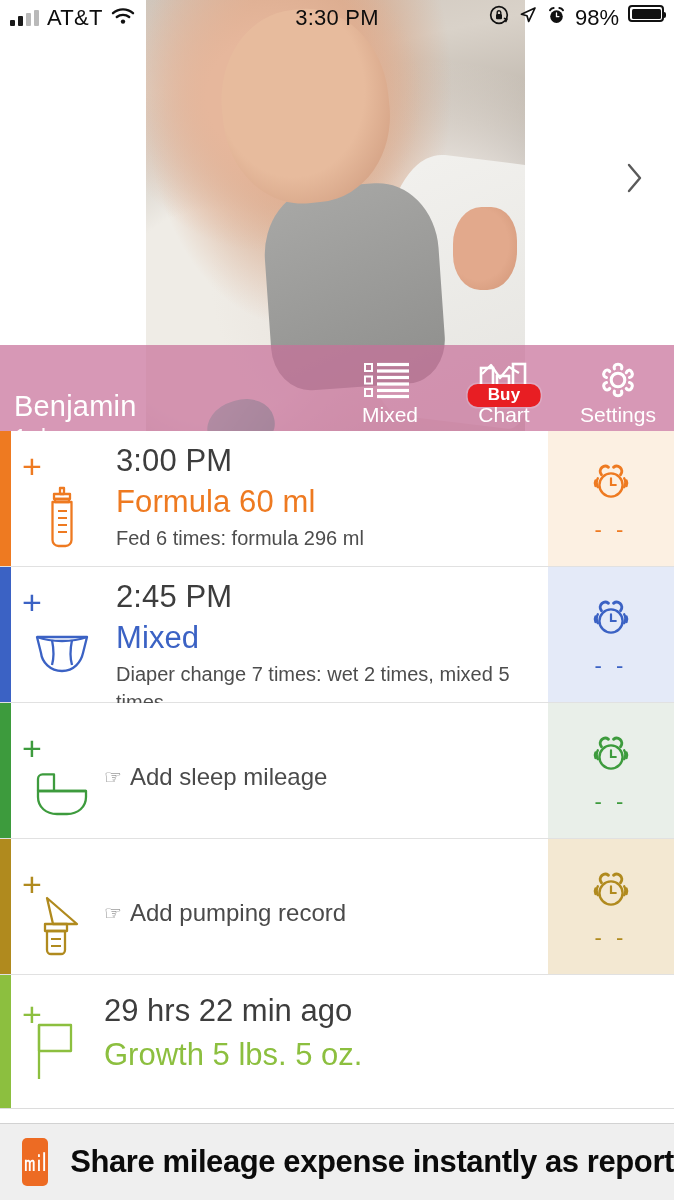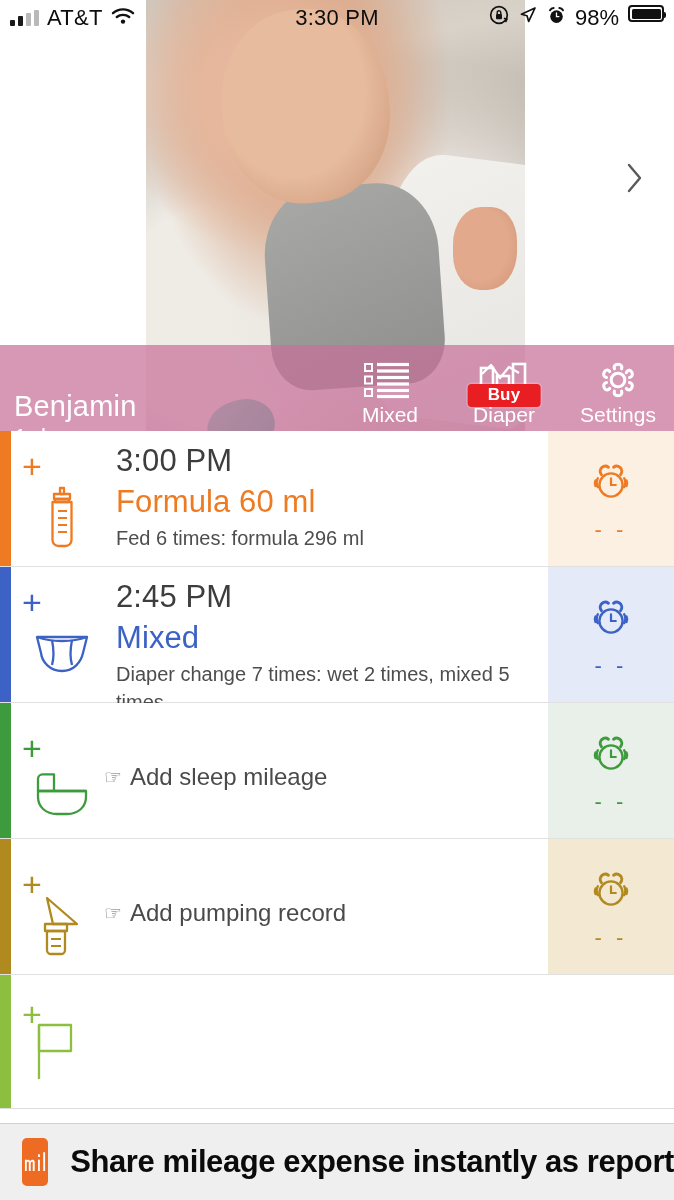--- a/index.html
+++ b/index.html
@@ -104,21 +104,21 @@
     width:92px;display:flex;flex-direction:column;align-items:center;justify-content:flex-end;
     position:relative;height:78px;
   }
   .nav-ico{height:44px;display:flex;align-items:center;justify-content:center;position:relative;}
   .nav-label{font-size:21px;line-height:24px;color:#fff;margin-top:1px;}
   .buy-badge{
     position:absolute;left:50%;transform:translateX(-50%);
     top:26px;
     background:#e81e23;color:#fff;
     font-size:17px;font-weight:bold;
-    padding:1px 20px 2px;border-radius:4px;
+    padding:1px 20px 2px;border-radius:10px;
     line-height:20px;letter-spacing:.2px;
     box-shadow:0 0 0 1.5px rgba(255,255,255,.18);
   }
 
   
   .list{position:absolute;left:0;top:431px;width:674px;}
   .row{
     position:relative;width:674px;box-sizing:border-box;
     background:#fff;border-bottom:1px solid #e1e1e1;
     height:136px;
@@ -263,21 +263,21 @@
     <div class="nav-item">
       <div class="nav-ico">
         <svg width="52" height="40" viewBox="0 0 52 40" aria-hidden="true">
           <rect x="3" y="8" width="12" height="28" fill="none" stroke="#fff" stroke-width="2.6"></rect>
           <rect x="19" y="16" width="12" height="20" fill="none" stroke="#fff" stroke-width="2.6"></rect>
           <rect x="35" y="4" width="12" height="32" fill="none" stroke="#fff" stroke-width="2.6"></rect>
           <polyline points="4,14 13,5 22,18 31,7 41,13" fill="none" stroke="#fff" stroke-width="2.2" stroke-linejoin="round"></polyline>
         </svg>
         <span class="buy-badge">Buy</span>
       </div>
-      <div class="nav-label">Diaper</div>
+      <div class="nav-label">Chart</div>
     </div>
 
     <div class="nav-item">
       <div class="nav-ico">
         <svg width="46" height="44" viewBox="0 0 46 44" aria-hidden="true">
           <g fill="none" stroke="#fff" stroke-width="3.1" stroke-linecap="round">
             <circle cx="23" cy="22" r="6.8"></circle>
             <path d="M23 6.2c-3.2 0-4.4 2.4-3.6 4.6M23 6.2c3.2 0 4.4 2.4 3.6 4.6"></path>
             <path d="M9.3 14.1c-1.6 2.8-.1 4.9 2.2 5.4M9.3 14.1c1.6-2.8 4.1-2.5 5.4-.6"></path>
             <path d="M9.3 29.9c-1.6-2.8-.1-4.9 2.2-5.4M9.3 29.9c1.6 2.8 4.1 2.5 5.4.6"></path>
@@ -440,20 +440,24 @@
     <div class="row-bar" style="background:#8CBF3F"></div>
     <div class="plus" style="color:#8CBF3F;top:22px">+</div>
     <div class="row-ico" style="top:42px;left:26px">
       <svg width="56" height="64" viewBox="0 0 56 64" aria-hidden="true">
         <g fill="none" stroke="#8CBF3F" stroke-width="2.3" stroke-linejoin="round">
           <line x1="10" y1="6" x2="10" y2="60"></line>
           <path d="M10 6h32v26H10z"></path>
         </g>
       </svg>
     </div>
+    <div class="growth-main">
+      <div class="growth-time">29 hrs 22 min ago</div>
+      <div class="growth-title" style="color:#8CBF3F">Growth 5 lbs. 5 oz.</div>
+    </div>
   </div>
 
 </div>
 
 <div class="gap-strip"></div>
 
 <div class="ad">
   <div class="ad-icon">㏕</div>
   <div class="ad-text">Share mileage expense instantly as report</div>
 </div>

